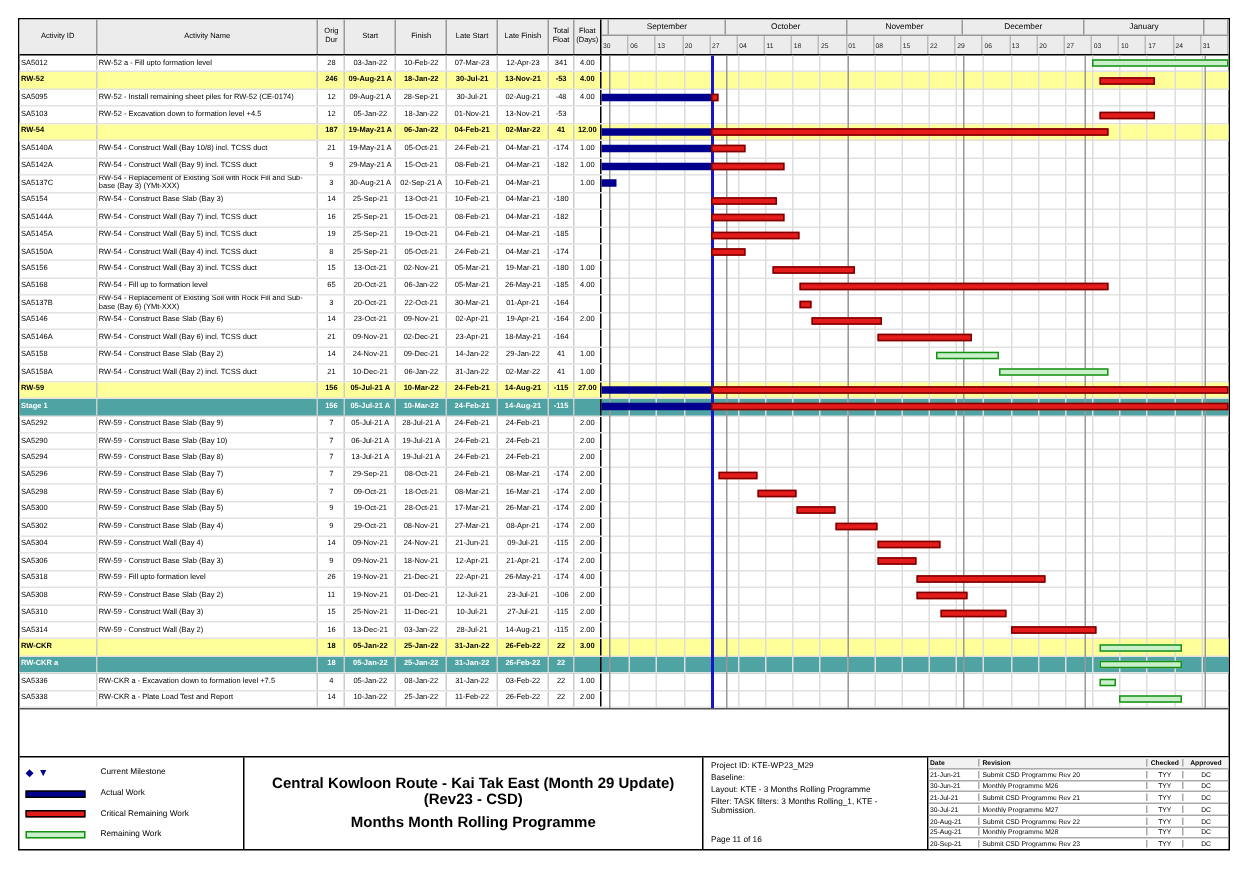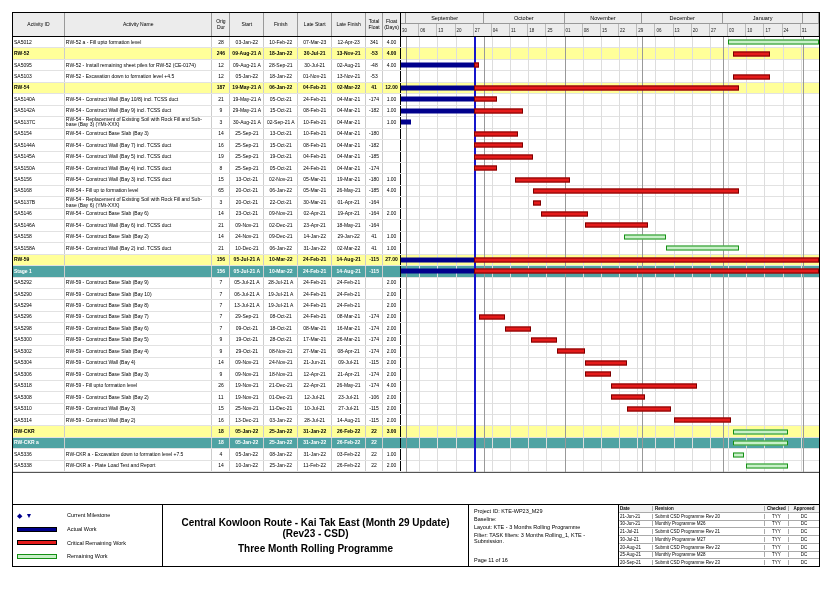--- a/index.html
+++ b/index.html
@@ -774,21 +774,21 @@
         </div>
         <div class="leg-row">
           <div class="leg-sym">
             <div class="sym-bar" style="background: rgb(201, 240, 201); border: 1px solid rgb(21, 144, 21);"></div>
           </div>
           <div class="leg-label">Remaining Work</div>
         </div>
       </div>
     <div class="titlebox">
       <div class="title1">Central Kowloon Route - Kai Tak East (Month 29 Update) (Rev23 - CSD)</div>
-      <div class="title2">Three Month Rolling Programme</div>
+      <div class="title2">Months Month Rolling Programme</div>
     </div>
     <div class="infobox">
       <div>Project ID: KTE-WP23_M29</div>
       <div>Baseline:</div>
       <div>Layout: KTE - 3 Months Rolling Programme</div>
       <div>Filter: TASK filters: 3 Months Rolling_1, KTE - Submission.</div>
       <div class="info-page">Page 11 of 16</div>
     </div>
     <div class="revbox" id="revbox">
         <div class="rev-row head">

